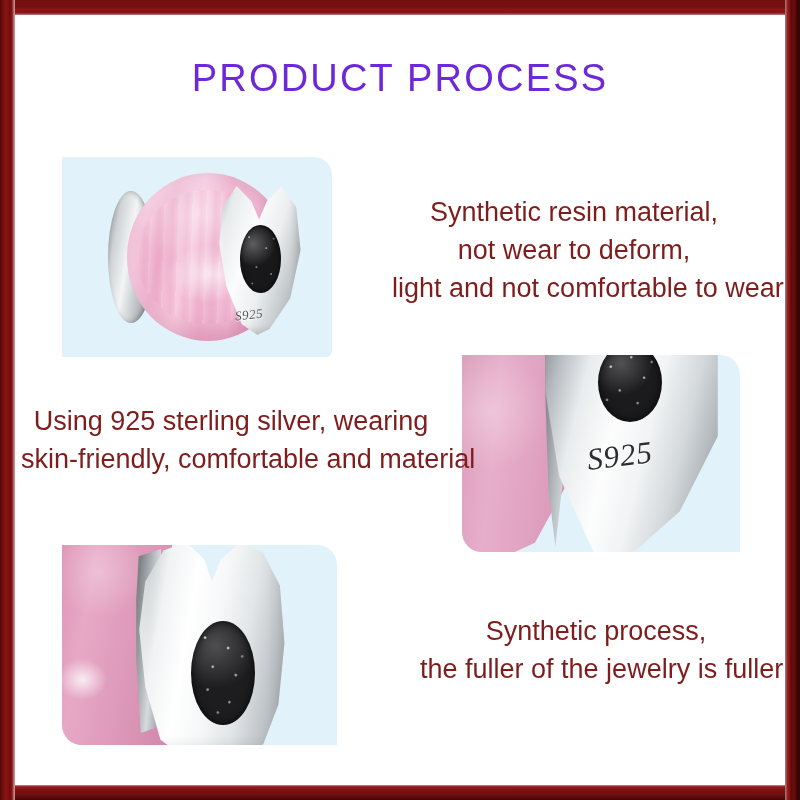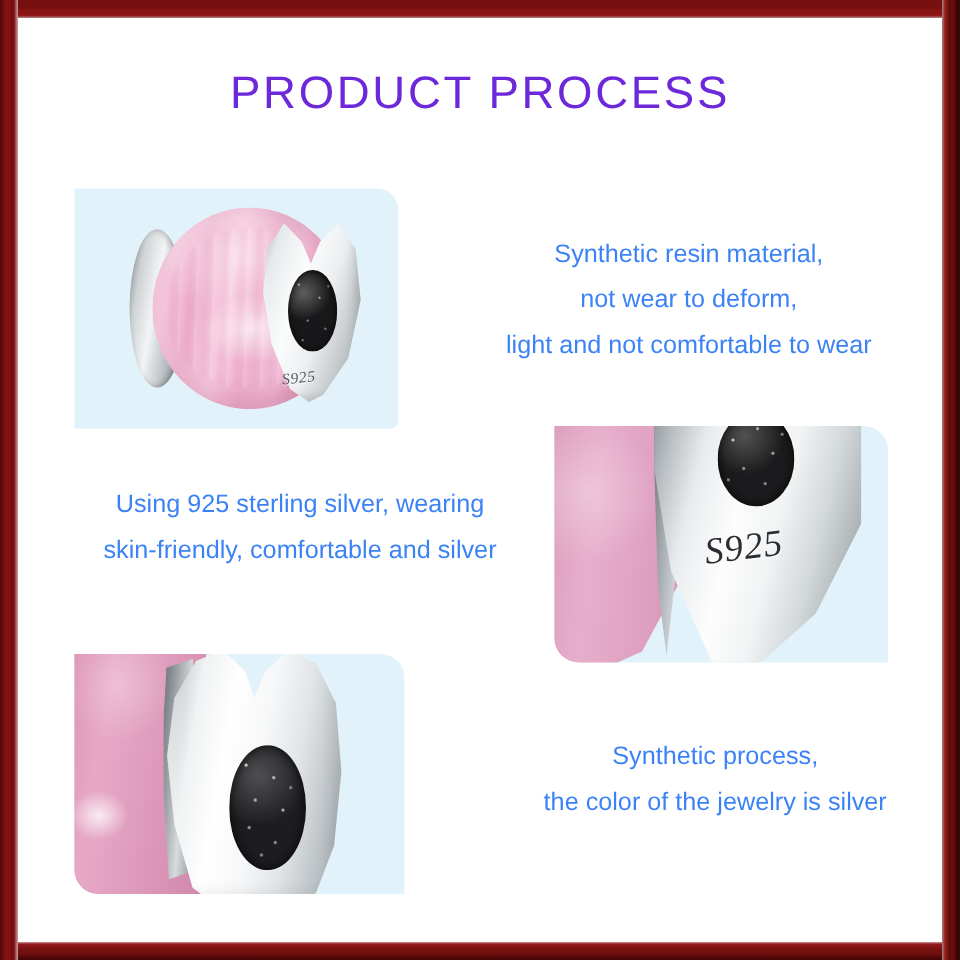--- a/index.html
+++ b/index.html
@@ -296,29 +296,29 @@
       radial-gradient(circle at 70% 52%, rgba(255,255,255,0.58) 0.7px, rgba(255,255,255,0) 1.9px),
       radial-gradient(circle at 26% 66%, rgba(255,255,255,0.54) 0.7px, rgba(255,255,255,0) 1.9px),
       radial-gradient(circle at 60% 78%, rgba(255,255,255,0.50) 0.7px, rgba(255,255,255,0) 1.9px),
       radial-gradient(circle at 42% 88%, rgba(255,255,255,0.46) 0.7px, rgba(255,255,255,0) 1.9px),
       radial-gradient(circle at 80% 34%, rgba(255,255,255,0.42) 0.7px, rgba(255,255,255,0) 1.9px);
   }
 
   
   .caption {
     position: absolute;
-    color: #3b82f6;
-    font-size: 21px;
+    color: #7f1d1d;
+    font-size: 27px;
     line-height: 38px;
     text-align: center;
     white-space: nowrap;
     z-index: 20;
   }
   .caption-1 { left: 392px; top: 193px; width: 364px; }
-  .caption-2 { left: 40px;  top: 402px; width: 420px; }
+  .caption-2 { left: 21px;  top: 402px; width: 420px; }
   .caption-3 { left: 420px; top: 612px; width: 352px; }
   .caption .line { display: block; }
 </style>
 </head>
 <body>
 
 <div class="page">
 
   <div class="frame-edge frame-top"></div>
   <div class="frame-edge frame-bottom"></div>
@@ -357,21 +357,21 @@
   </div>
 
   <div class="caption caption-1">
     <span class="line">Synthetic resin material,</span>
     <span class="line">not wear to deform,</span>
     <span class="line">light and not comfortable to wear</span>
   </div>
 
   <div class="caption caption-2">
     <span class="line">Using 925 sterling silver, wearing</span>
-    <span class="line">skin-friendly, comfortable and silver</span>
+    <span class="line">skin-friendly, comfortable and material</span>
   </div>
 
   <div class="caption caption-3">
     <span class="line">Synthetic process,</span>
-    <span class="line">the color of the jewelry is silver</span>
+    <span class="line">the fuller of the jewelry is fuller</span>
   </div>
 
 </div>
 
 </body></html>

